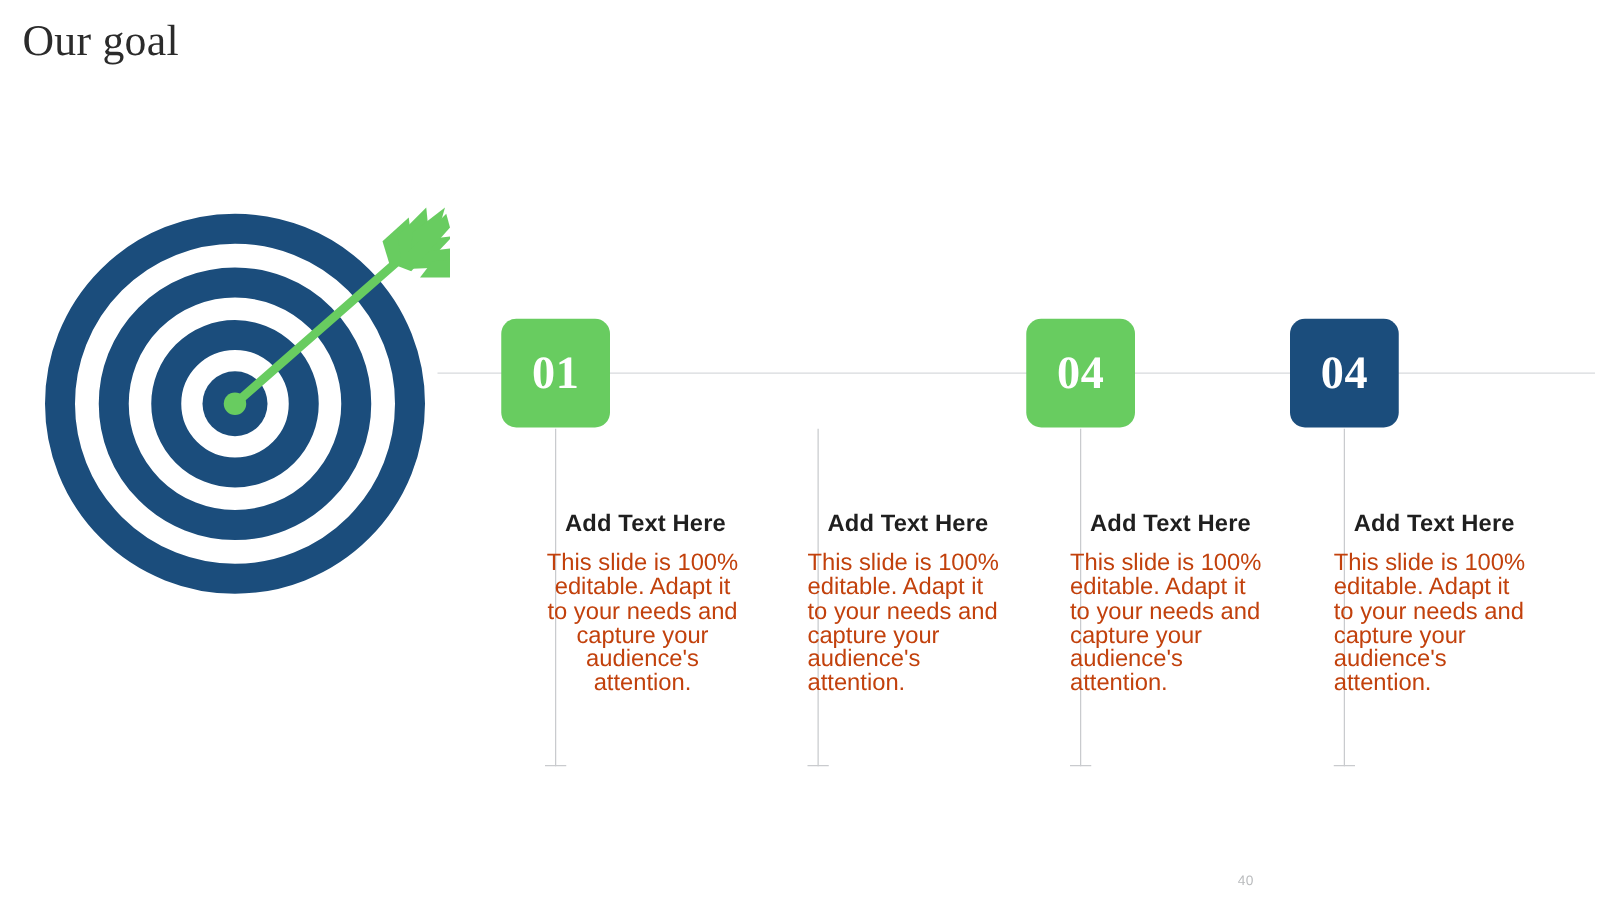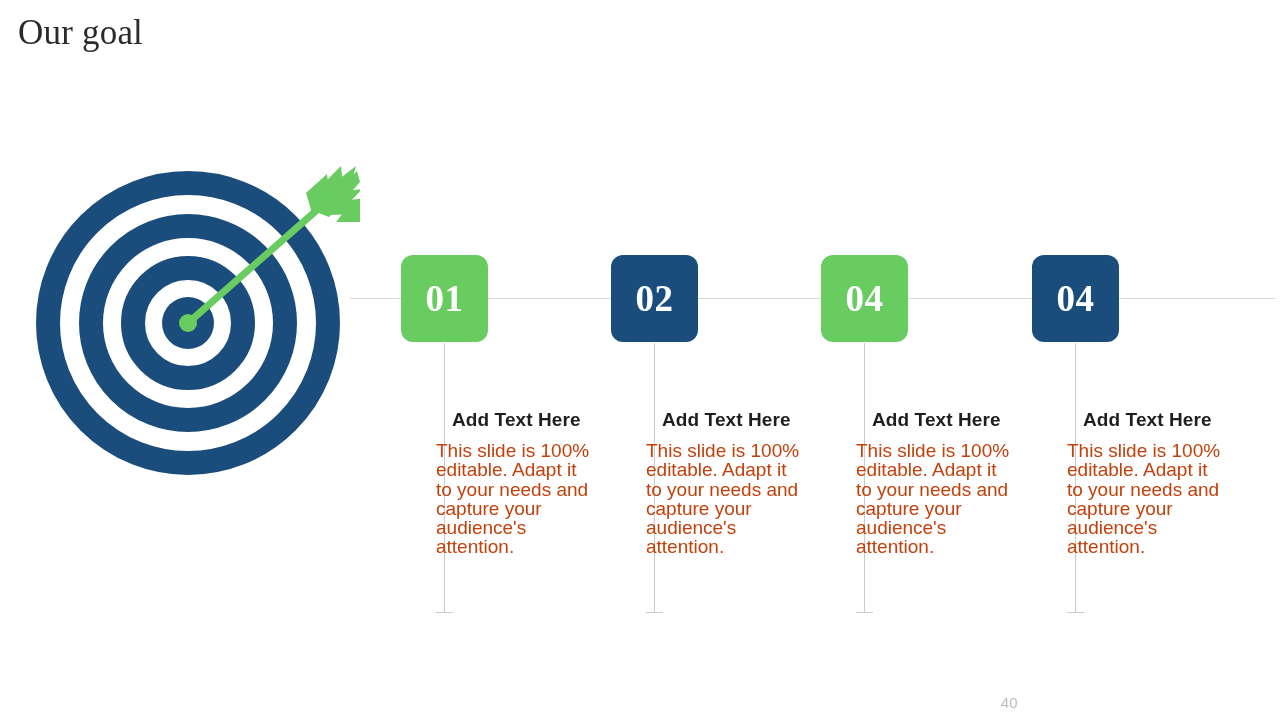--- a/index.html
+++ b/index.html
@@ -125,24 +125,24 @@
     font-family: "Liberation Sans", sans-serif;
     font-size: 19px;
     font-weight: 400;
     color: #c2410c;
     line-height: 19.3px;
   }
 
   
   #page-number {
     position: absolute;
-    right: 2px;
+    right: 17px;
     bottom: 9px;
     font-family: "Liberation Sans", sans-serif;
-    font-size: 15px;
+    font-size: 11px;
     color: #b9bbbd;
     letter-spacing: 0.3px;
   }
 </style>
 </head>
 <body>
 
 <div id="slide">
 
   <div id="page-title">Our goal</div>
@@ -169,32 +169,31 @@
         <path d="M292 47 L317 45 L332 29 L306 32 Z"></path>
         <path d="M300 55 L325 54 L337 38 L311 41 Z"></path>
         <path d="M306 62 L331 62 L341 47 L316 49 Z"></path>
         <path d="M286 52 L318 20 L327 11 L330 22 L299 57 Z"></path>
       </g>
     </svg>
   </div>
 
   <div id="timeline-axis"></div>
 
-  <div class="step" style="left:400px;">
+  <div class="step" style="left:400px;text-align:center;">
     <div class="step-connector"></div>
     <div class="step-connector-tick"></div>
     <div class="step-badge green">01</div>
     <div class="step-heading">Add Text Here</div>
     <div class="step-body">This slide is 100% editable. Adapt it to your needs and capture your audience's attention.</div>
   </div>
 
   <div class="step" style="left:610px;">
     <div class="step-connector"></div>
     <div class="step-connector-tick"></div>
-    <div class="step-badge navy">02</div>
     <div class="step-heading">Add Text Here</div>
     <div class="step-body">This slide is 100% editable. Adapt it to your needs and capture your audience's attention.</div>
   </div>
 
   <div class="step" style="left:820px;">
     <div class="step-connector"></div>
     <div class="step-connector-tick"></div>
     <div class="step-badge green">04</div>
     <div class="step-heading">Add Text Here</div>
     <div class="step-body">This slide is 100% editable. Adapt it to your needs and capture your audience's attention.</div>

